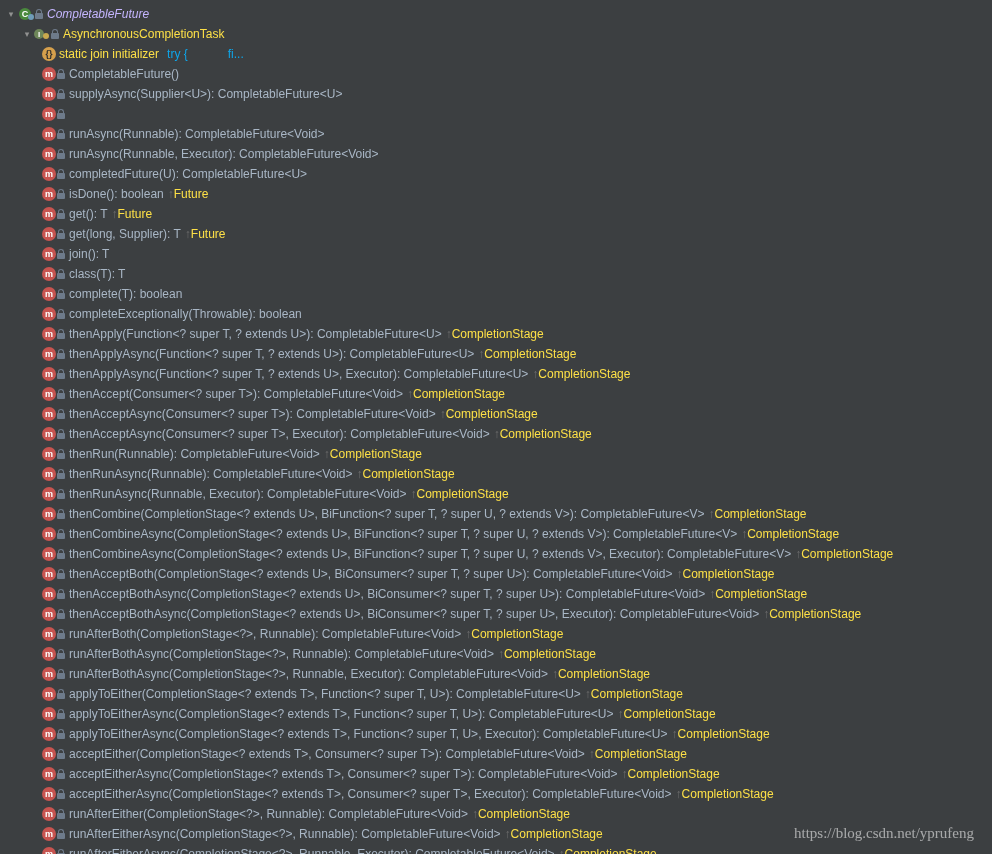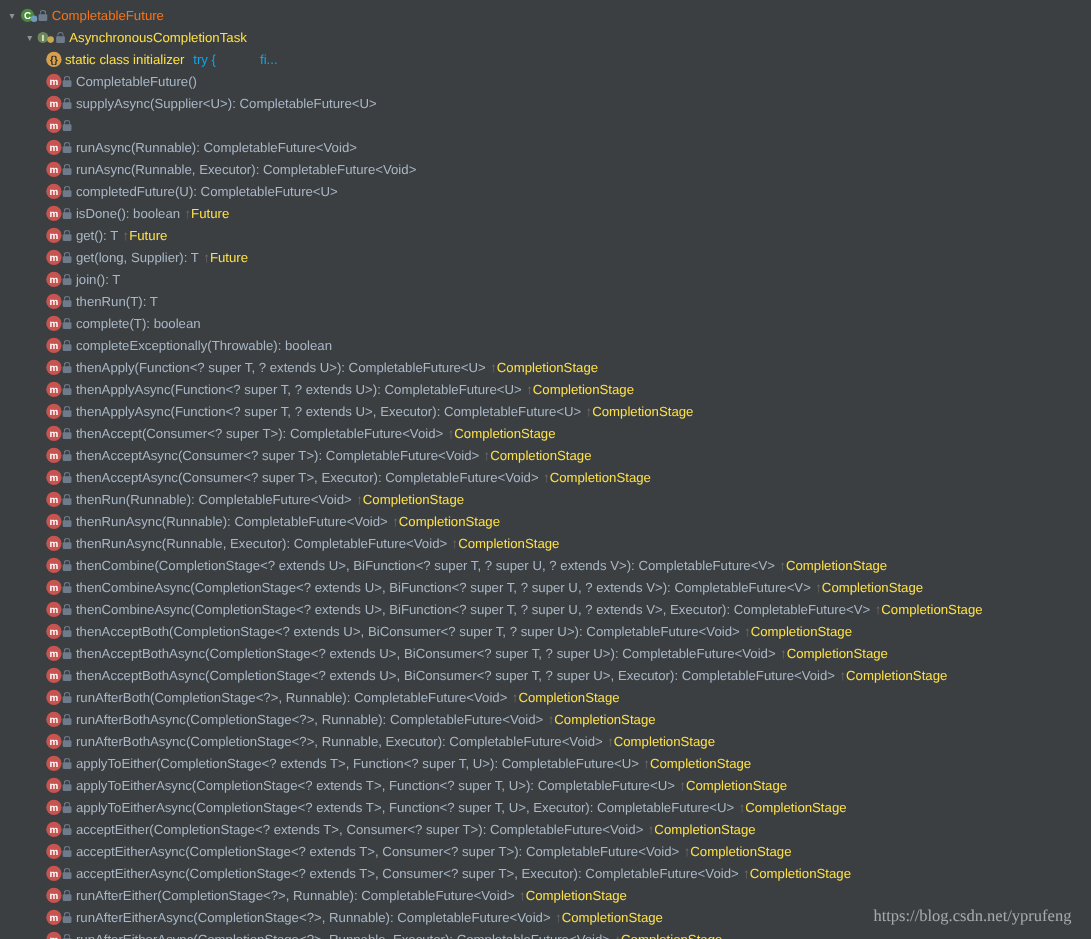--- a/index.html
+++ b/index.html
@@ -53,21 +53,21 @@
     margin-left: -2px; margin-right: 4px;
     flex-shrink:0;
   }
   .lock::before{
     content:"";position:absolute;bottom:0;left:0;width:8px;height:6px;background:#6e7b8b;border-radius:1px;
   }
   .lock::after{
     content:"";position:absolute;top:0;left:1px;width:4px;height:4px;border:1px solid #6e7b8b;border-bottom:none;border-radius:3px 3px 0 0;
   }
   .name { color: #fde047; }
-  .name-link { color: #f97316; }
+  .name-link { color: #c4b5fd; font-style: italic; }
   .sig { color: #a9b7c6; }
   .ghost { color: #0ea5e9; margin-left: 8px;}
   .inherit { color: #fde047; margin-left: 6px; }
   .arrow-up { color:#6e6e6e; margin-left:4px;}
   .watermark {
     position: absolute;
     right: 18px;
     bottom: 12px;
     color: rgba(255,255,255,0.55);
     font-size: 15px;
@@ -97,21 +97,21 @@
       <circle cx="5" cy="7" r="5" fill="#6e8759"></circle>
         <text x="5" y="10" text-anchor="middle" font-size="8" fill="#fff" font-weight="bold">I</text>
       <circle cx="12" cy="9" r="3" fill="#c9a94e"></circle>
     </svg>
     <span class="lock"></span>
     <span class="name">AsynchronousCompletionTask</span>
   </div>
 
   <div class="row indent-2">
     <span class="ico ico-field">{}</span>
-    <span class="name">static class initializer</span>
+    <span class="name">static join initializer</span>
     <span class="ghost">try {</span>
     <span class="ghost" style="margin-left:40px">fi...</span>
   </div>
 
   <div id="members">
       <div class="row indent-2">
         <span class="ico ico-method">m</span>
         <span class="lock"></span>
         <span class="sig">CompletableFuture()</span>
       </div>
@@ -161,21 +161,21 @@
         <span class="inherit" style="margin-left: 0px;">Future</span>
       </div>
       <div class="row indent-2">
         <span class="ico ico-method">m</span>
         <span class="lock"></span>
         <span class="sig">join(): T</span>
       </div>
       <div class="row indent-2">
         <span class="ico ico-method">m</span>
         <span class="lock"></span>
-        <span class="sig">thenRun(T): T</span>
+        <span class="sig">class(T): T</span>
       </div>
       <div class="row indent-2">
         <span class="ico ico-method">m</span>
         <span class="lock"></span>
         <span class="sig">complete(T): boolean</span>
       </div>
       <div class="row indent-2">
         <span class="ico ico-method">m</span>
         <span class="lock"></span>
         <span class="sig">completeExceptionally(Throwable): boolean</span>

